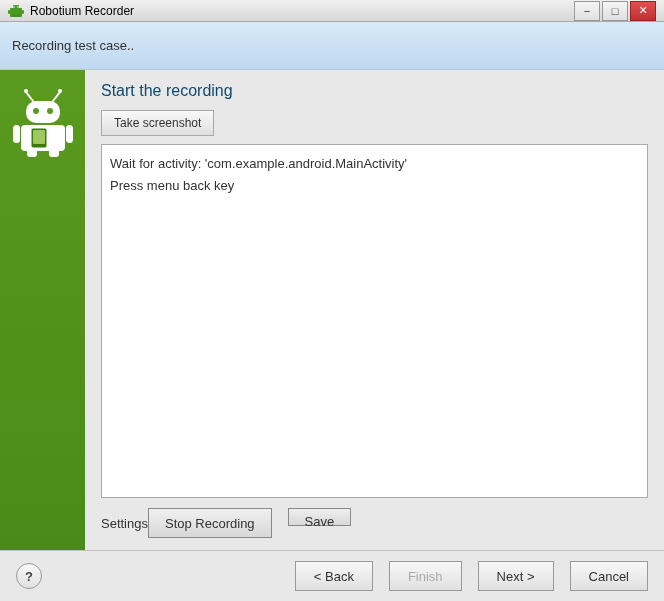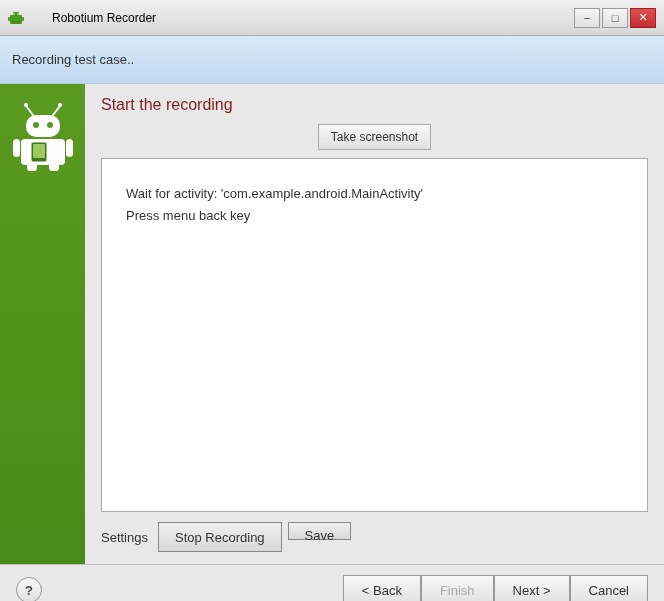--- a/index.html
+++ b/index.html
@@ -10,25 +10,24 @@
       font-size: 13px;
       background: #f0f0f0;
       overflow: hidden;
     }
 
     
     .title-bar {
       display: flex;
       align-items: center;
       background: linear-gradient(to bottom, #f0f0f0, #d8d8d8);
-      height: 36px;
+      height: 22px;
       padding: 0 8px;
       border-bottom: 1px solid #aaa;
       user-select: none;
-      gap: 22px;
     }
     .title-bar-icon {
       width: 16px;
       height: 16px;
       margin-right: 6px;
     }
     .title-bar-text {
       flex: 1;
       font-size: 12px;
       color: #000;
@@ -97,70 +96,69 @@
     .content-area {
       flex: 1;
       background: #e8e8e8;
       padding: 12px 16px;
       display: flex;
       flex-direction: column;
     }
 
     .section-title {
       font-size: 16px;
-      color: #7f1d1d;
+      color: #0c4a6e;
       font-weight: normal;
       margin-bottom: 10px;
     }
 
     .toolbar-row {
       display: flex;
-      justify-content: center;
+      justify-content: space-between;
       align-items: center;
       margin-bottom: 8px;
     }
 
     .toolbar-btn {
       padding: 4px 12px;
       background: linear-gradient(to bottom, #f8f8f8, #e0e0e0);
       border: 1px solid #aaa;
       cursor: pointer;
       font-size: 12px;
       color: #333;
       height: 26px;
     }
 
     
     .recording-area {
       flex: 1;
       background: white;
       border: 1px solid #aaa;
-      padding: 24px;
+      padding: 8px;
       overflow-y: auto;
       font-size: 13px;
       color: #333;
       line-height: 1.7;
     }
 
     
     .action-row {
       display: flex;
       align-items: center;
       margin-top: 10px;
     }
 
     .settings-link {
       color: #333;
       font-size: 13px;
     }
 
     .action-buttons {
       display: flex;
-      gap: 6px;
-      margin-left: 10px;
+      gap: 16px;
     }
 
     .stop-btn {
       padding: 5px 16px;
       background: linear-gradient(to bottom, #f0f0f0, #d8d8d8);
       border: 1px solid #888;
       cursor: pointer;
       font-size: 13px;
       color: #333;
       height: 30px;
@@ -202,21 +200,21 @@
       align-items: center;
       justify-content: center;
       cursor: pointer;
       font-size: 13px;
       font-weight: bold;
       color: #444;
     }
 
     .nav-buttons {
       display: flex;
-      gap: 0;
+      gap: 16px;
     }
 
     .nav-btn {
       padding: 5px 18px;
       background: linear-gradient(to bottom, #f8f8f8, #e0e0e0);
       border: 1px solid #999;
       cursor: pointer;
       font-size: 13px;
       color: #333;
       height: 30px;

